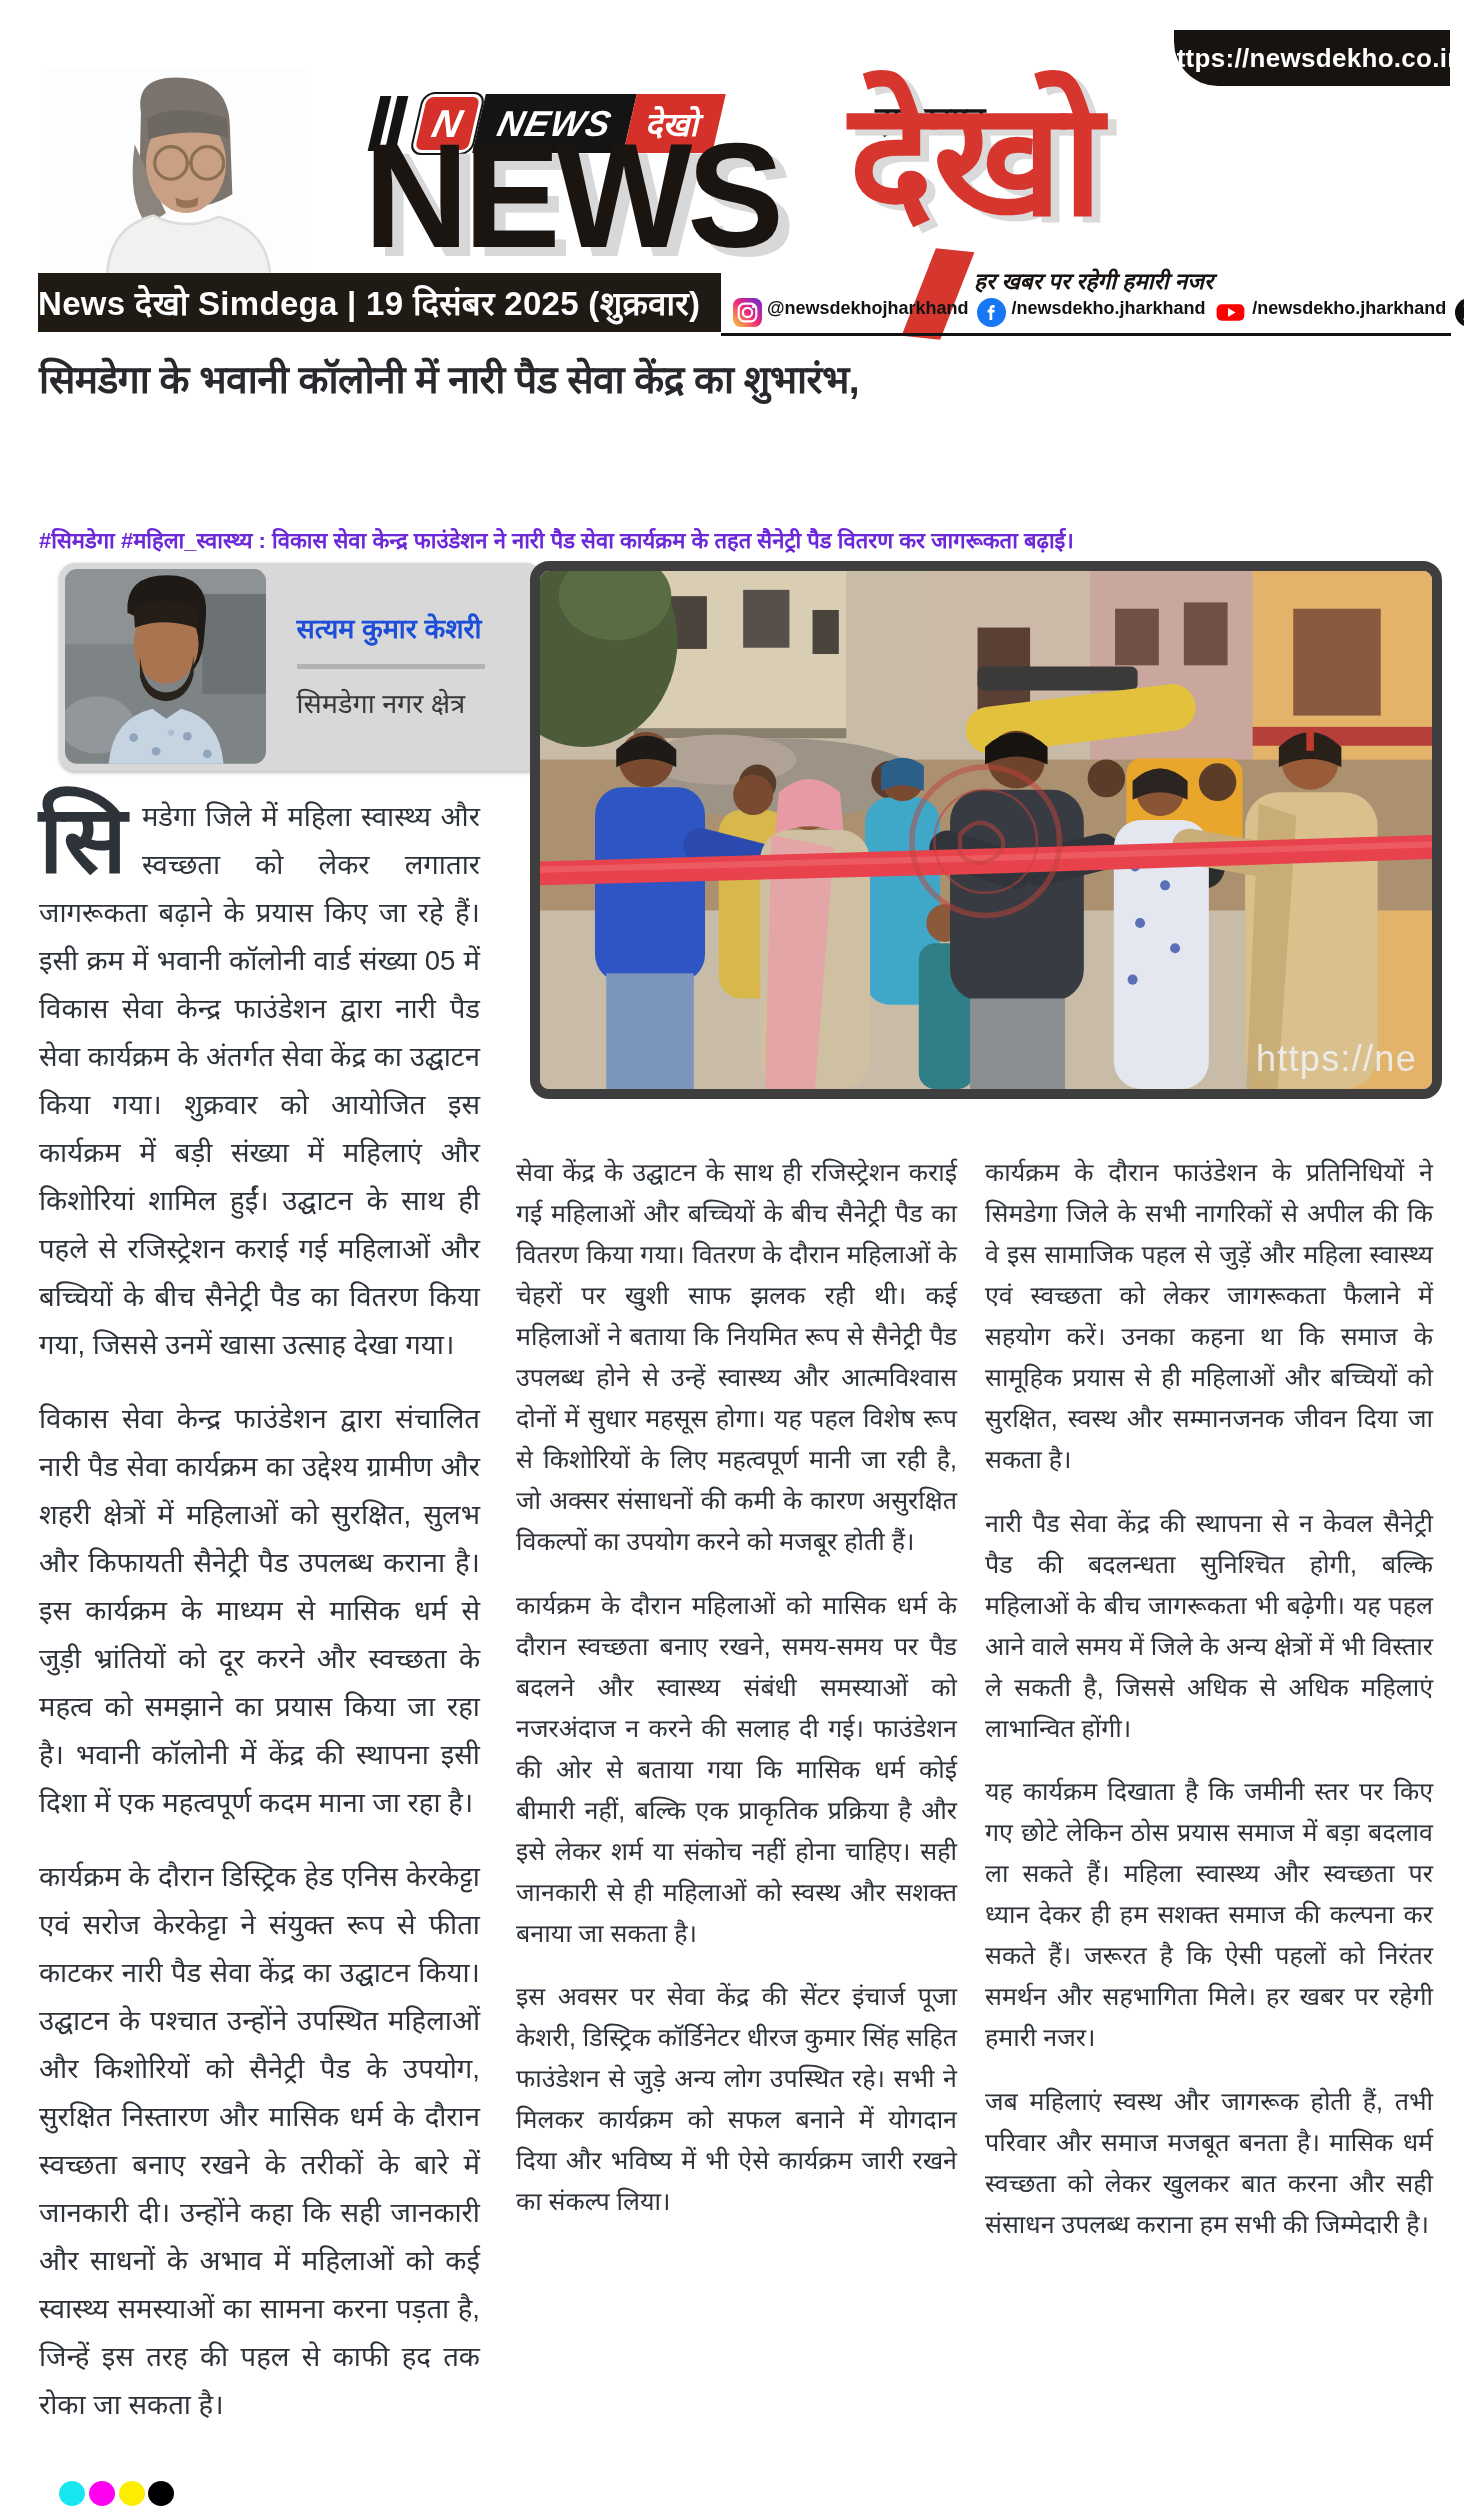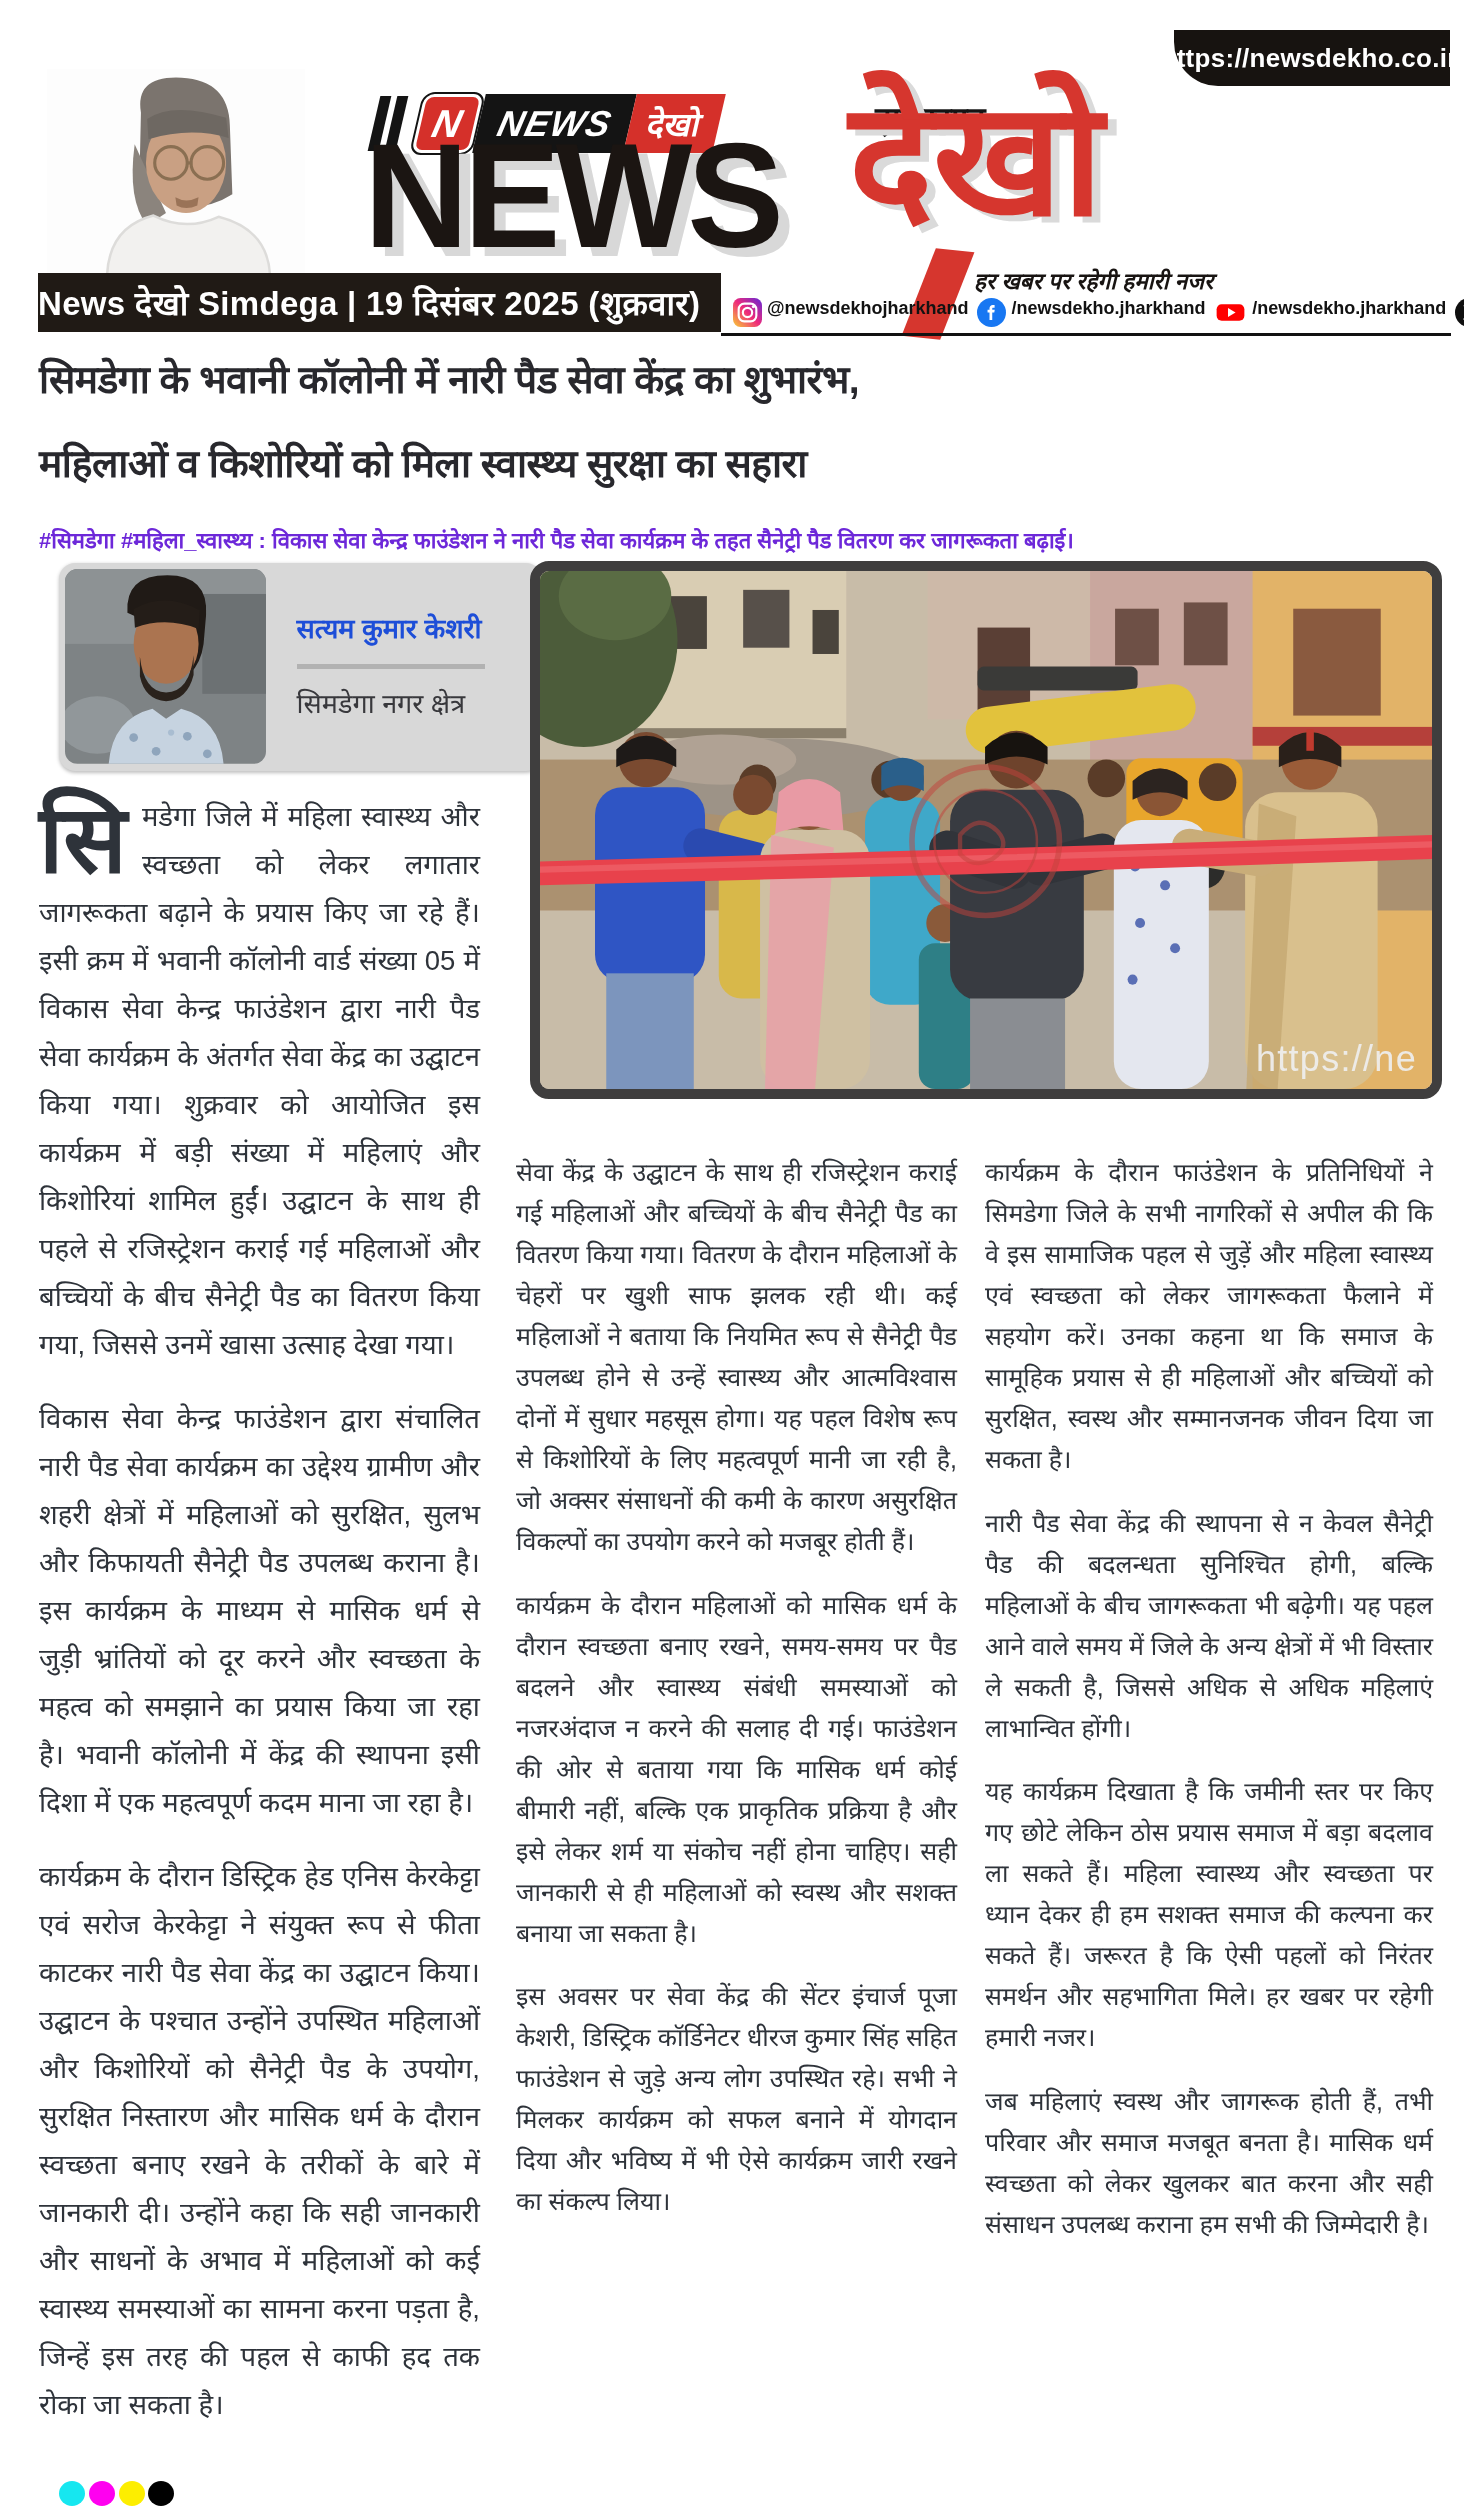--- a/index.html
+++ b/index.html
@@ -165,21 +165,20 @@
         <circle cx="23" cy="23" r="23" fill="#0f0f0f"></circle>
         <path d="M13 12 h6 l6 8 7-8 h4 l-9 11 10 11 h-6 l-7-8.5 -7.5 8.5 h-4 l9.5-11.5 Z" fill="#fff"></path>
       </svg>
 
     </div>
   </div>
   <div class="social-rule"></div>
 
   <div class="headline">
     <div class="headline-line">सिमडेगा के भवानी कॉलोनी में नारी पैड सेवा केंद्र का शुभारंभ,</div>
-    <div class="headline-line">महिलाओं व किशोरियों को मिला स्वास्थ्य सुरक्षा का सहारा</div>
   </div>
 
   <div class="subheadline">#सिमडेगा #महिला_स्वास्थ्य : विकास सेवा केन्द्र फाउंडेशन ने नारी पैड सेवा कार्यक्रम के तहत सैनेट्री पैड वितरण कर जागरूकता बढ़ाई।</div>
 
   <div class="author-card">
     <div class="author-photo">
       <svg viewBox="0 0 322 312">
         <rect width="322" height="312" fill="#7e8385"></rect>
         <rect x="0" y="0" width="322" height="120" fill="#8d9294"></rect>
         <rect x="220" y="40" width="102" height="160" fill="#6c7173"></rect>

